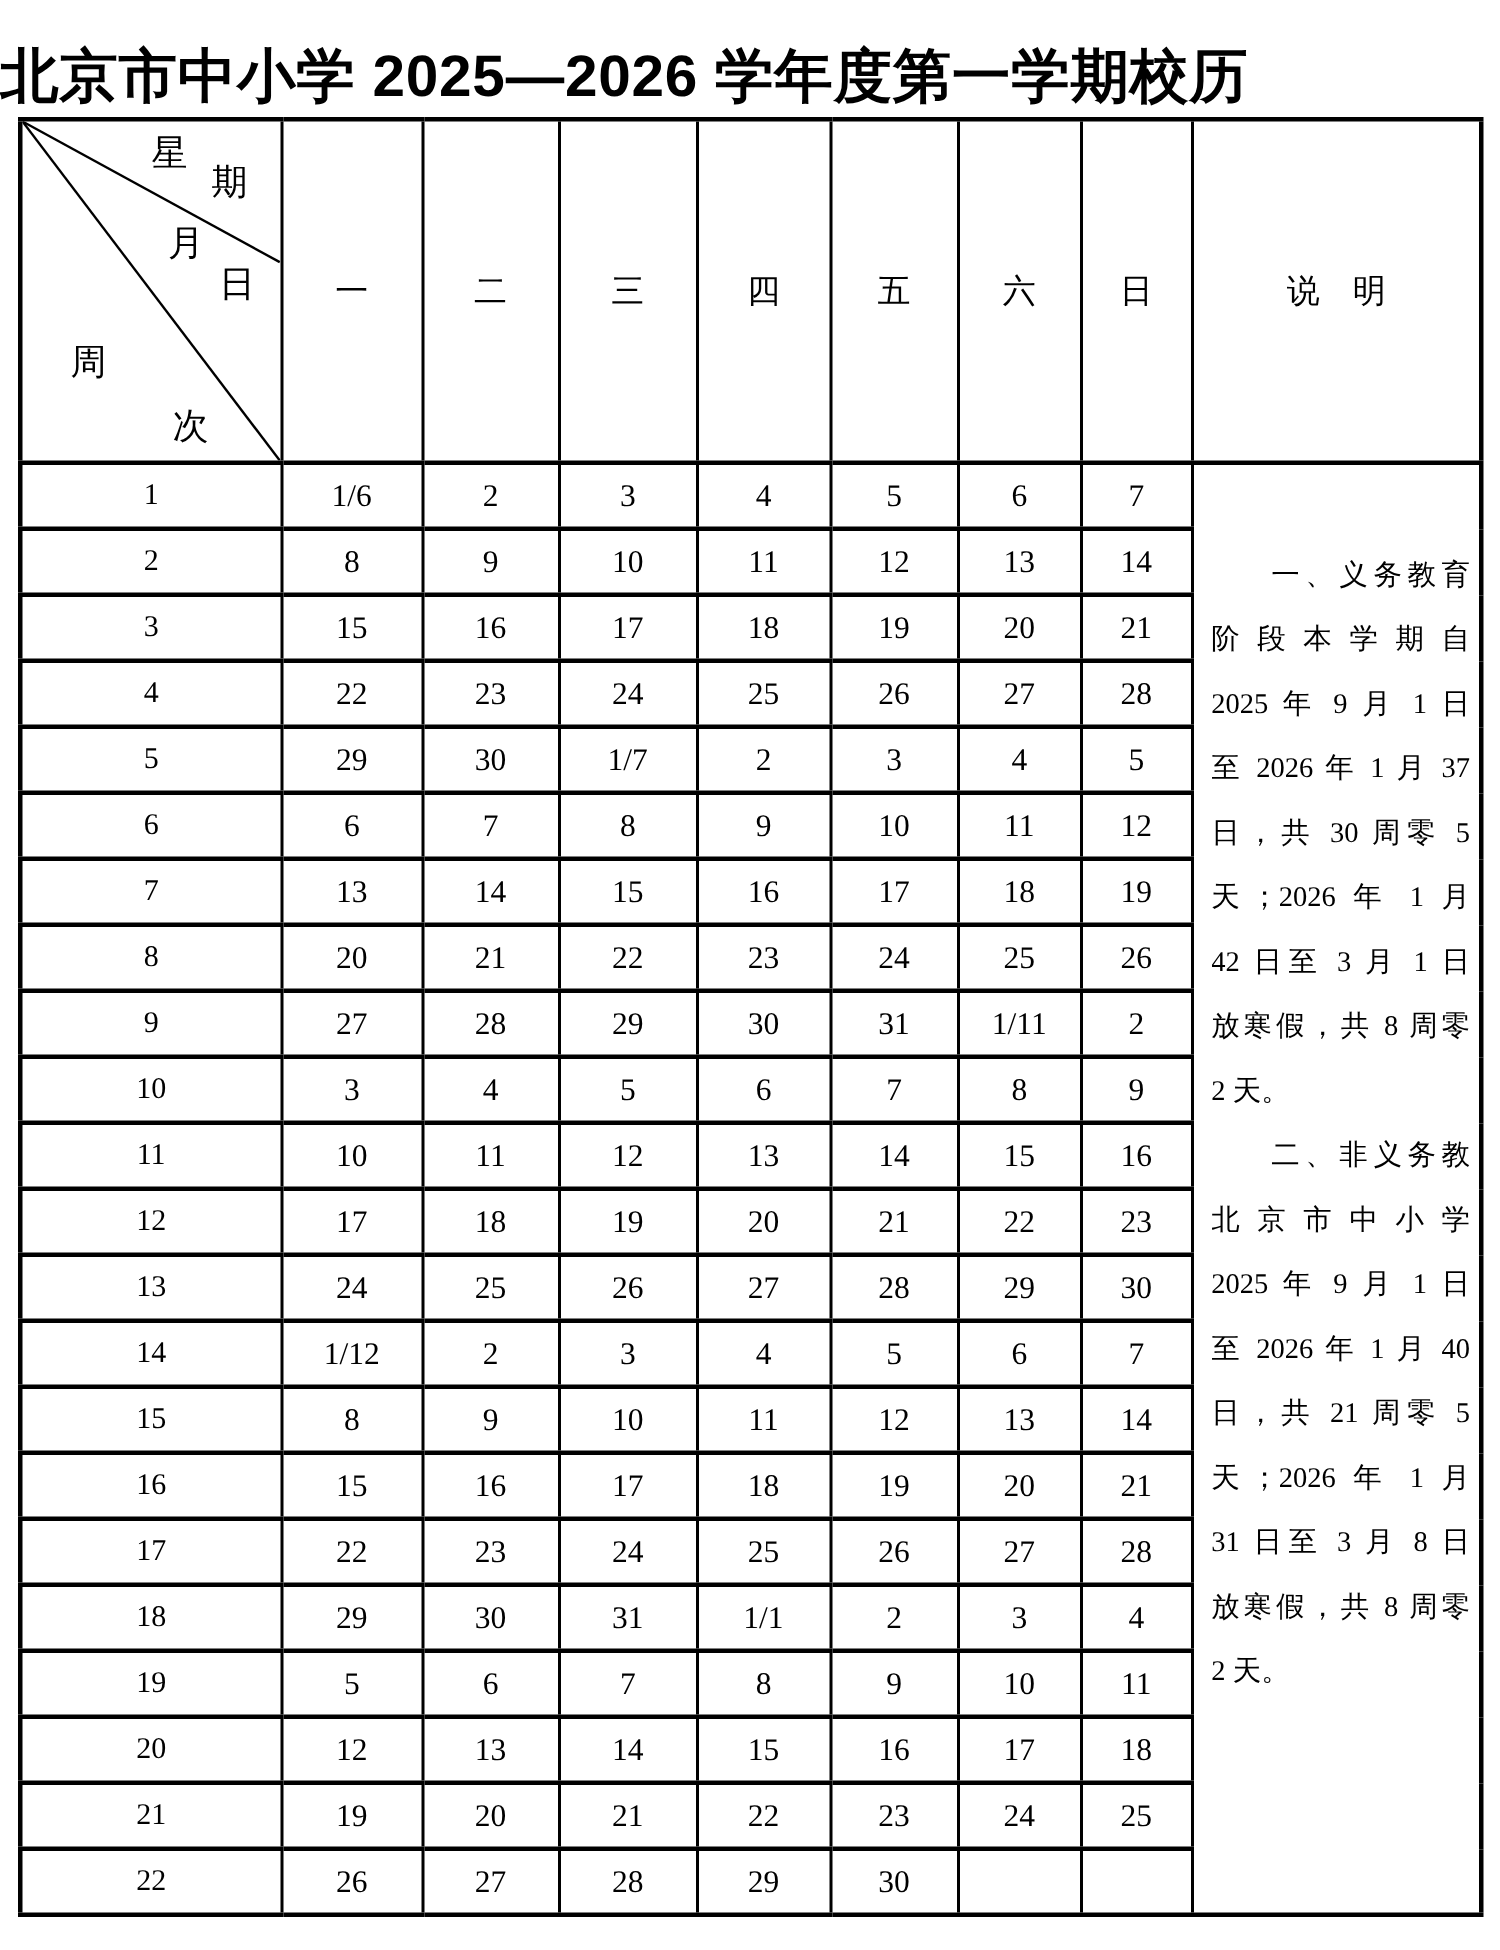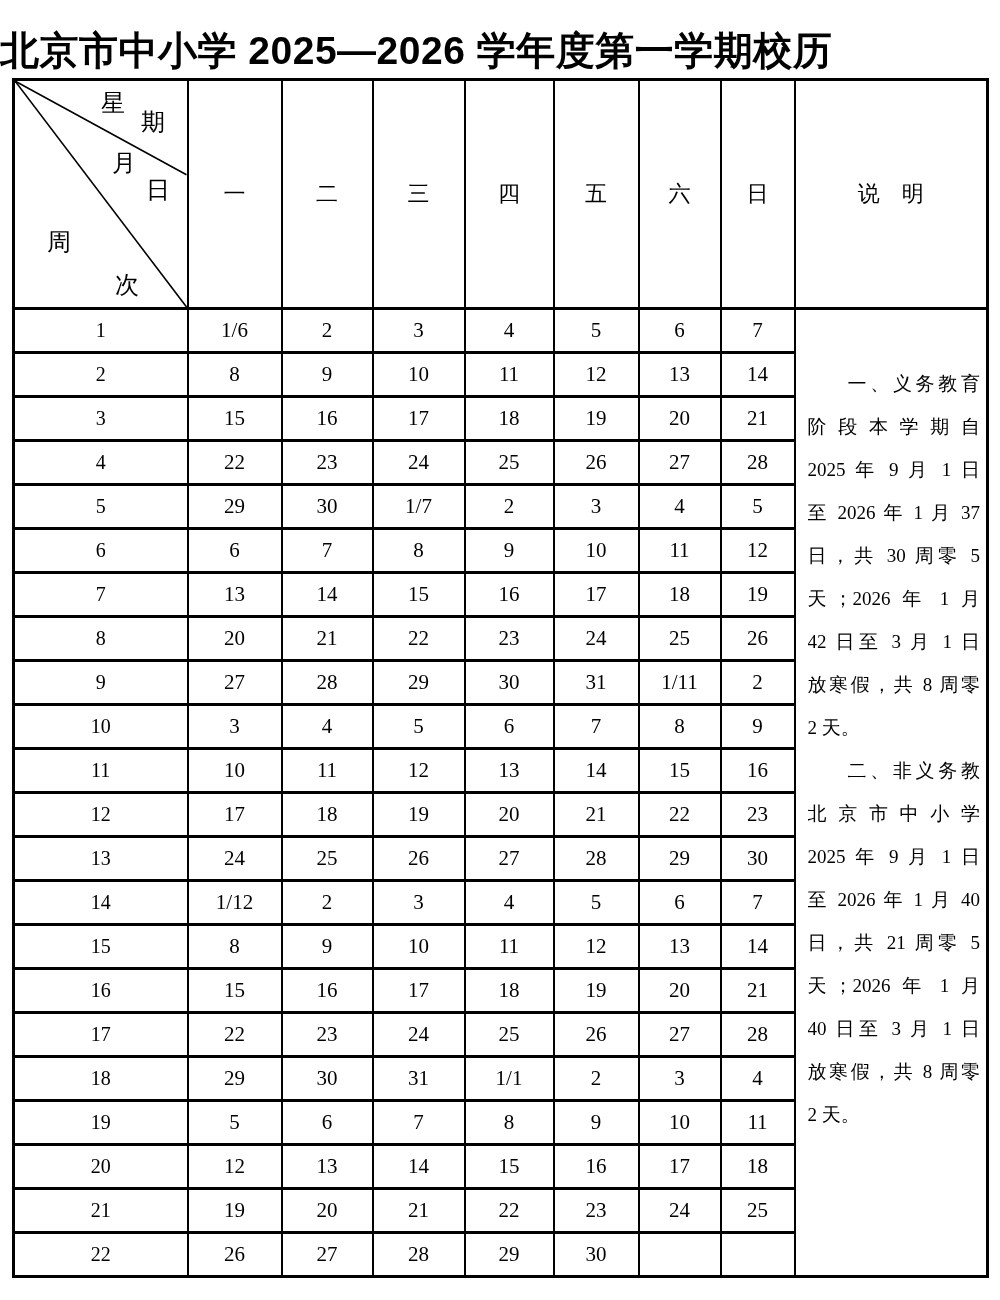--- a/index.html
+++ b/index.html
@@ -116,21 +116,21 @@
             <div class="note-line just">天；2026 年 1 月</div>
             <div class="note-line just">42 日至 3 月 1 日</div>
             <div class="note-line just">放寒假，共 8 周零</div>
             <div class="note-line">2 天。</div>
             <div class="note-line indent just">二、非义务教</div>
             <div class="note-line just">北京市中小学</div>
             <div class="note-line just">2025 年 9 月 1 日</div>
             <div class="note-line just">至 2026 年 1 月 40</div>
             <div class="note-line just">日，共 21 周零 5</div>
             <div class="note-line just">天；2026 年 1 月</div>
-            <div class="note-line just">40 日至 3 月 1 日</div>
+            <div class="note-line just">31 日至 3 月 8 日</div>
             <div class="note-line just">放寒假，共 8 周零</div>
             <div class="note-line">2 天。</div>
           </div>
         </td>
       </tr>
       <tr>
         <td class="week-cell">2</td>
         <td class="day-cell">8</td>
         <td class="day-cell">9</td>
         <td class="day-cell">10</td>

